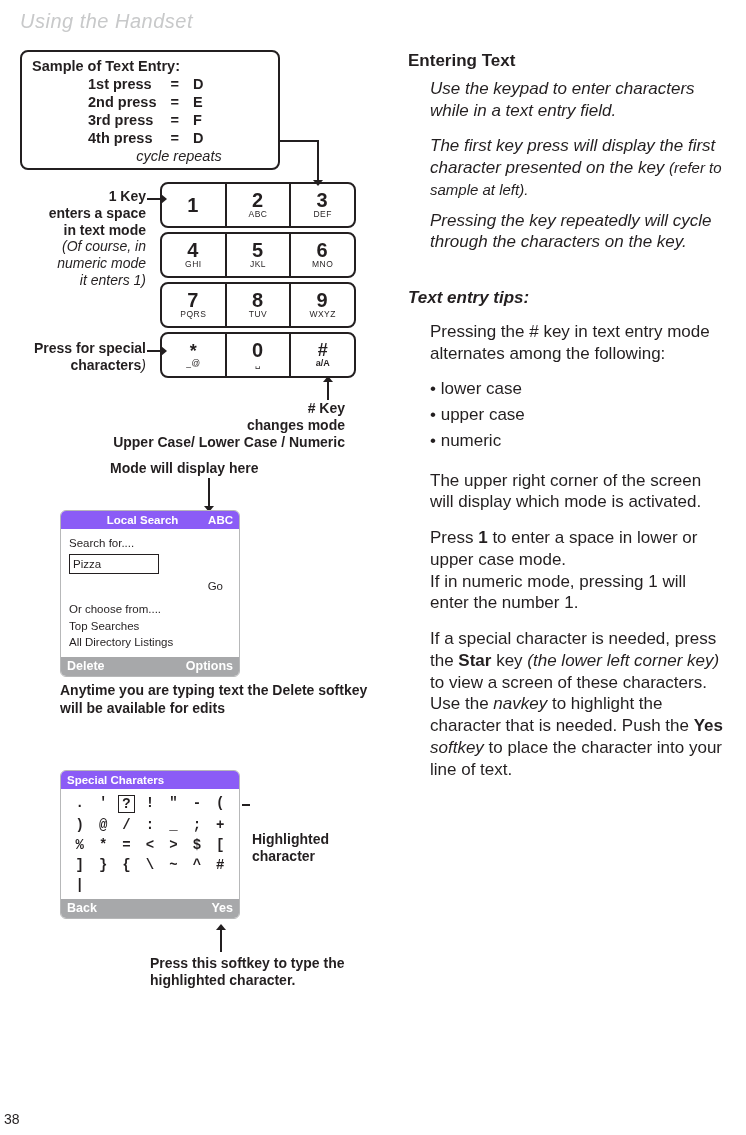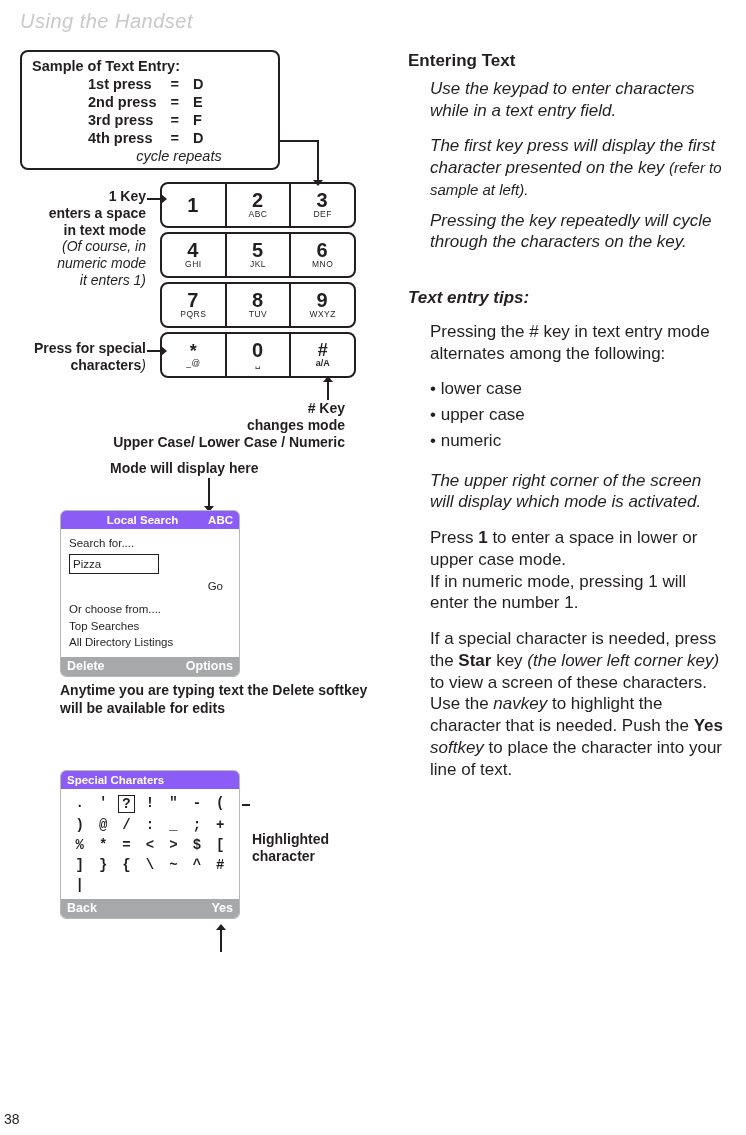--- a/index.html
+++ b/index.html
@@ -320,20 +320,21 @@
     <div class="softbar">
       <span>Back</span>
       <span>Yes</span>
     </div>
   </div>
 
   <div class="ann" style="top:781px; left:232px; white-space:pre-line;">Highlighted
 character</div>
   <div class="line" style="top:754px; left:222px; width:8px; height:2px;"></div>
 
+  <div class="ann" style="top:905px; left:130px; width:230px; line-height:1.2;">Press this softkey to type the highlighted character.</div>
   <div class="line arrow-u" style="top:880px; left:200px; width:2px; height:22px;"></div>
 
 </div>
 
 <div class="right">
   <div class="h">Entering Text</div>
   <div class="para it2">Use the keypad to enter characters while in a text entry field.</div>
   <div class="para it2" style="margin-bottom:9px;">
     <span>The first key press will display the first character presented on the key </span><span style="font-size:15px;">(refer to sample at left).</span>
   </div>
@@ -342,21 +343,21 @@
   <div class="sub-h">Text entry tips:</div>
 
   <div class="para">Pressing the # key in text entry mode alternates among the following:</div>
 
   <ul class="modes">
     <li>lower case</li>
     <li>upper case</li>
     <li>numeric</li>
   </ul>
 
-  <div class="para" style="margin-top:18px;font-style:italic;">The upper right corner of the screen will display which mode is activated.</div>
+  <div class="para" style="margin-top:18px;">The upper right corner of the screen will display which mode is activated.</div>
 
   <div class="para" style="margin-bottom:0;">
     <span>Press </span><em class="key">1</em><span> to enter a space in lower or upper case mode.</span>
   </div>
   <div class="para">If in numeric mode, pressing 1 will enter the number 1.</div>
 
   <div class="para" style="margin-bottom:0;">
     <span>If a special character is needed, press the </span><em class="key">Star</em><span> key </span><span class="it2">(the lower left corner key)</span><span> to view a screen of these characters.</span>
   </div>
   <div class="para">

